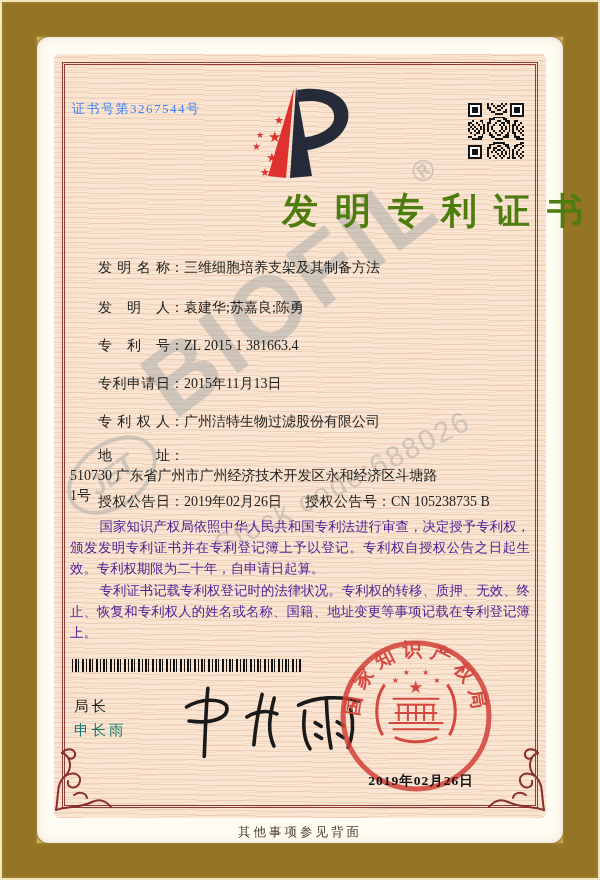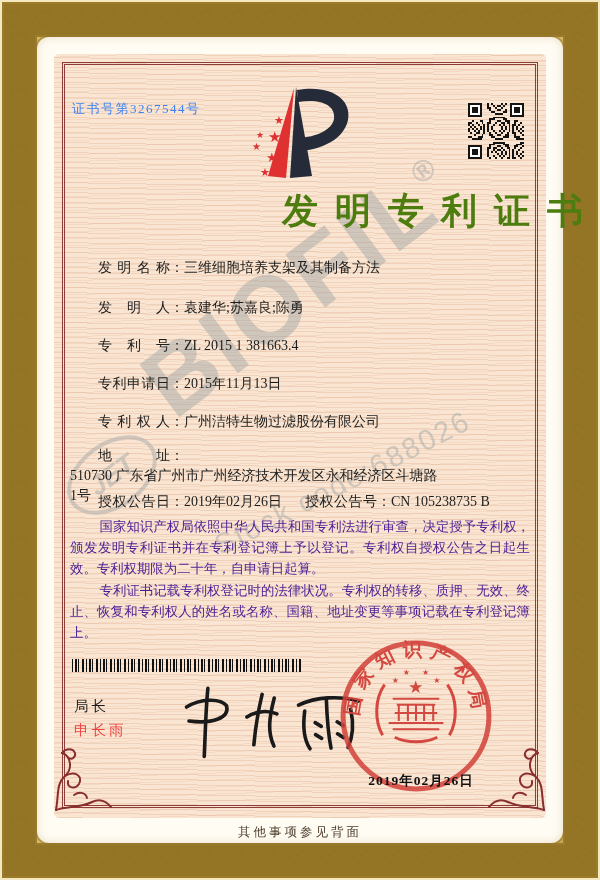--- a/index.html
+++ b/index.html
@@ -62,21 +62,21 @@
   .r7 .val{max-width:160px}
 
   .para{left:70px;width:460px;font-size:13.4px;line-height:21px;color:#4c1d95;
         text-align:justify;text-indent:2.2em;}
   .p1{top:516px}.p2{top:580px}
 
   .barcode{left:72px;top:659px;width:230px;height:13px;
     background:repeating-linear-gradient(90deg,#111 0 1px,transparent 1px 3px,#111 3px 5px,
                transparent 5px 6px,#111 6px 7px,transparent 7px 10px,#111 10px 12px,transparent 12px 14px);}
   .director-title{left:74px;top:697px;font-size:14.5px;letter-spacing:3px;color:#1c1c1c;}
-  .director-name{left:74px;top:721px;font-size:14.5px;letter-spacing:3px;color:#ef4444;}
+  .director-name{left:74px;top:721px;font-size:14.5px;letter-spacing:3px;color:#0f766e;}
   .signature{left:175px;top:672px;transform:rotate(-2deg);}
   .seal{left:336px;top:636px;opacity:.95;}
   .seal-date{left:346px;top:772px;width:150px;text-align:center;font-weight:bold;
              font-size:13.5px;letter-spacing:1px;color:#111;}
   .page-no{left:0;right:0;top:784px;text-align:center;font-size:11.5px;letter-spacing:2px;color:#2b2b2b;}
   .back-note{left:0;right:0;top:824px;text-align:center;font-size:12.5px;letter-spacing:3px;color:#4c3b28;}
 </style>
 </head>
 <body>
 

